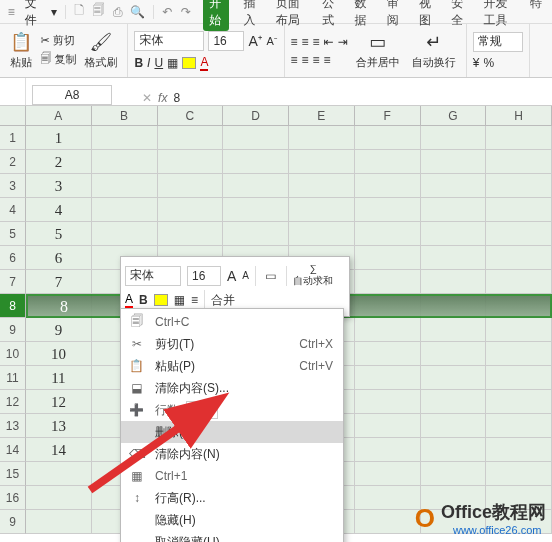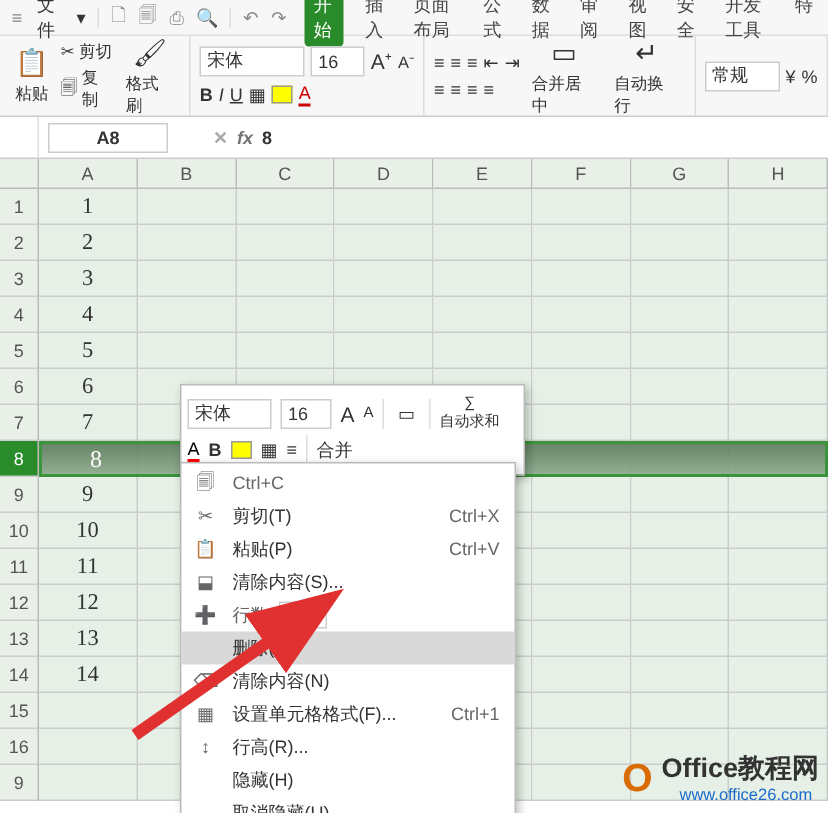--- a/index.html
+++ b/index.html
@@ -11,21 +11,21 @@
 .tabs span{padding:2px 4px;color:#444;}
 .tabs .active{background:#2a8b2a;color:#fff;border-radius:3px;padding:2px 6px;}
 .ribbon{display:flex;border-bottom:1px solid #ccc;background:#f7f7f7;height:54px;}
 .rgroup{display:flex;border-right:1px solid #ddd;padding:2px 6px;align-items:center;gap:4px;}
 .bigbtn{display:flex;flex-direction:column;align-items:center;justify-content:center;font-size:11px;gap:2px;padding:2px 4px;}
 .bigbtn .ic{font-size:18px;}
 .smallstack{display:flex;flex-direction:column;gap:2px;font-size:11px;}
 .smallstack div{display:flex;align-items:center;gap:3px;}
 .fontbox, .sizebox{border:1px solid #ccc;background:#fff;height:20px;display:flex;align-items:center;padding:0 4px;}
 .row{display:flex;gap:4px;align-items:center;}
-.namebox-bar{height:28px;display:flex;align-items:center;border-bottom:1px solid #ccc;background:#fff;font-weight:bold;}
+.namebox-bar{height:28px;display:flex;align-items:flex-end;border-bottom:1px solid #ccc;background:#fff;}
 .nb-left{width:26px;height:100%;border-right:1px solid #ddd;}
 .namebox{width:80px;border:1px solid #ccc;height:20px;margin-left:6px;text-align:center;line-height:18px;font-size:12px;}
 .fx{margin-left:30px;display:flex;align-items:center;gap:6px;}
 .fx-sym{color:#737373;font-style:italic;}
 .formula{font-size:12px;}
 .grid-wrap{position:relative;}
 .corner{position:absolute;left:0;top:0;width:26px;height:20px;background:#e8f0e8;border-right:1px solid #bbb;border-bottom:1px solid #bbb;z-index:2;}
 .colhdrs{position:absolute;left:26px;top:0;right:0;height:20px;display:flex;z-index:2;}
 .colhdr{width:72px;background:#e8f0e8;border-right:1px solid #bbb;border-bottom:1px solid #bbb;text-align:center;line-height:20px;color:#555;font-size:12px;}
 .rowhdrs{position:absolute;left:0;top:20px;width:26px;z-index:2;}
@@ -140,21 +140,21 @@
     <div class="bigbtn">
         <span class="ic">▭</span>
         <span>合并居中</span>
       </div>
     <div class="bigbtn">
         <span class="ic">↵</span>
         <span>自动换行</span>
       </div>
   </div>
   <div class="rgroup">
-    <div style="display:flex;flex-direction:row;gap:4px;">
+    <div style="display:flex;flex-direction:column;gap:4px;">
       <div class="fontbox" style="width:50px">常规</div>
       <div class="row">
         <span>¥</span>
         <span>%</span>
       </div>
     </div>
   </div>
 </div>
 
 <div class="namebox-bar">
@@ -426,21 +426,20 @@
   <div class="ctx-item hl">
       <span class="ci-ic"></span>
       <span class="ci-lbl">删除(D)</span>
     </div>
   <div class="ctx-item">
       <span class="ci-ic">⌫</span>
       <span class="ci-lbl">清除内容(N)</span>
     </div>
   <div class="ctx-item">
       <span class="ci-ic">▦</span>
-      <span class="ci-lbl">设置单元格格式(F)...</span>
       <span class="ci-sc">Ctrl+1</span>
     </div>
   <div class="ctx-item">
       <span class="ci-ic">↕</span>
       <span class="ci-lbl">行高(R)...</span>
     </div>
   <div class="ctx-item">
       <span class="ci-ic"></span>
       <span class="ci-lbl">隐藏(H)</span>
     </div>

